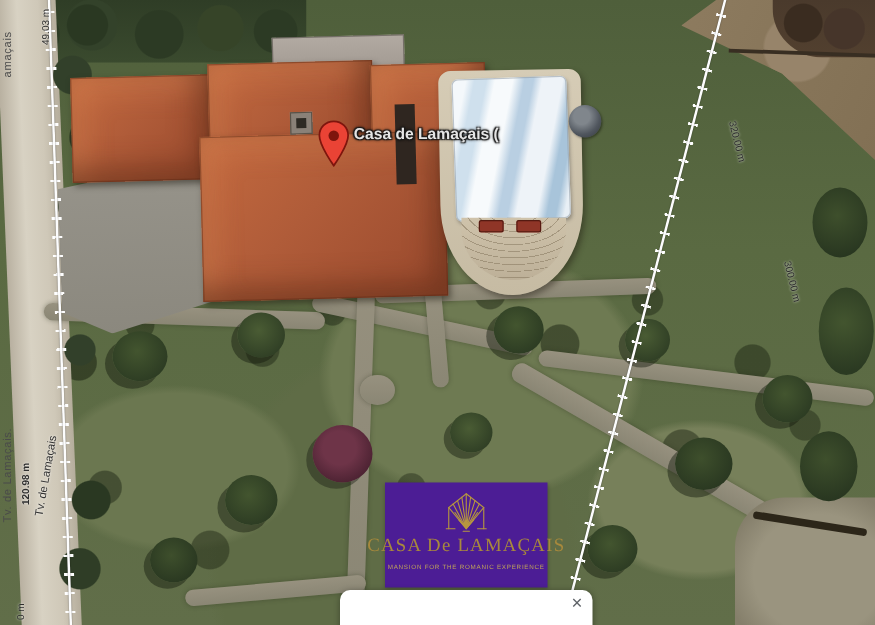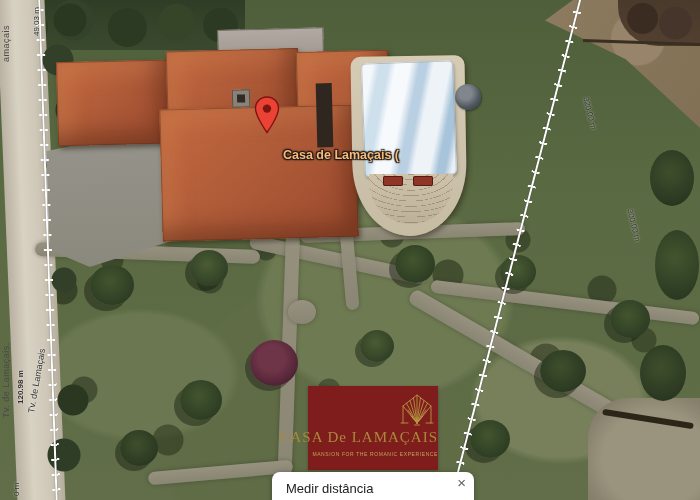--- a/index.html
+++ b/index.html
@@ -95,25 +95,25 @@
     background:radial-gradient(circle at 40% 35%,#80868c 0 28%,#50565e 62%,#32363c 100%);box-shadow:1px 1px 2px rgba(0,0,0,.4);}
   .maroonTree{left:250px;top:340px;width:48px;height:46px;border-radius:50%;
     background:radial-gradient(circle at 45% 40%,#6e3448 0 35%,#4c2232 75%,#371823 100%);box-shadow:-5px 5px 0 rgba(20,26,14,.4);}
   
   .maplabel{position:absolute;color:#2e2e2e;font-size:8px;white-space:nowrap;text-shadow:0 0 2px rgba(255,255,255,.9);}
   .vert{transform:rotate(-90deg);transform-origin:left top;}
   .stripText{position:absolute;color:#4a4a4a;font-size:9px;letter-spacing:.5px;white-space:nowrap;transform:rotate(-90deg);transform-origin:left top;z-index:31;}
   .roadName{position:absolute;color:#333;font-size:9px;white-space:nowrap;text-shadow:0 0 2px rgba(255,255,255,.95);transform:rotate(-80deg);transform-origin:left top;z-index:31;}
   
   .pin{left:254px;top:96px;width:26px;height:38px;z-index:40;}
-  .pinLabel{position:absolute;left:283px;top:100px;z-index:40;color:#fdba74;font-size:12.5px;font-weight:bold;line-height:15px;white-space:nowrap;
-    text-shadow:-1px -1px 1px #1a1a1a,1px -1px 1px #1a1a1a,-1px 1px 1px #1a1a1a,1px 1px 1px #1a1a1a,0 0 3px #000;margin-top:48px;}
-  
-  .logoCard{left:308px;top:386px;width:130px;height:84px;background:#7f1d1d;z-index:45;
-    box-shadow:0 1px 3px rgba(0,0,0,.25);display:flex;flex-direction:column;align-items:flex-end;padding-top:6px;box-sizing:border-box;}
+  .pinLabel{position:absolute;left:283px;top:100px;z-index:40;color:#e5e5e5;font-size:12.5px;font-weight:bold;line-height:15px;white-space:nowrap;
+    text-shadow:-1px -1px 1px #1a1a1a,1px -1px 1px #1a1a1a,-1px 1px 1px #1a1a1a,1px 1px 1px #1a1a1a,0 0 3px #000;}
+  
+  .logoCard{left:308px;top:386px;width:130px;height:84px;background:#4c1d95;z-index:45;
+    box-shadow:0 1px 3px rgba(0,0,0,.25);display:flex;flex-direction:column;align-items:center;padding-top:6px;box-sizing:border-box;}
   .logoTitle{font-family:"Liberation Serif",serif;font-size:15px;letter-spacing:1px;color:#a8893c;margin-top:3px;white-space:nowrap;}
   .logoSub{font-size:5px;letter-spacing:.6px;color:#c0a45a;margin-top:5px;white-space:nowrap;}
   
   .popup{left:272px;top:472px;width:202px;height:46px;background:#fff;z-index:50;border-radius:8px 8px 0 0;
     box-shadow:0 1px 5px rgba(0,0,0,.35);box-sizing:border-box;padding:9px 12px 0 14px;}
   .popupTitle{font-size:13px;color:#202124;}
   .popupClose{position:absolute;right:8px;top:3px;font-size:15px;color:#5f6368;cursor:pointer;line-height:15px;}
 </style>
 </head>
 <body>
@@ -214,17 +214,16 @@
         <path d="M21 31 L12 18 M21 31 L30 18 M21 31 L15 24 M21 31 L27 24"></path>
         <path d="M5 31 L12 31 M30 31 L37 31 M18.5 33 L23.5 33"></path>
       </g>
     </svg>
     <div class="logoTitle">CASA De LAMAÇAIS</div>
     <div class="logoSub">MANSION FOR THE ROMANIC EXPERIENCE</div>
   </div>
 
   <div class="abs popup">
     <span class="popupClose">×</span>
-    <div class="popupTitle">Medir distância</div>
 
   </div>
 
 </div>
 
 </body></html>

